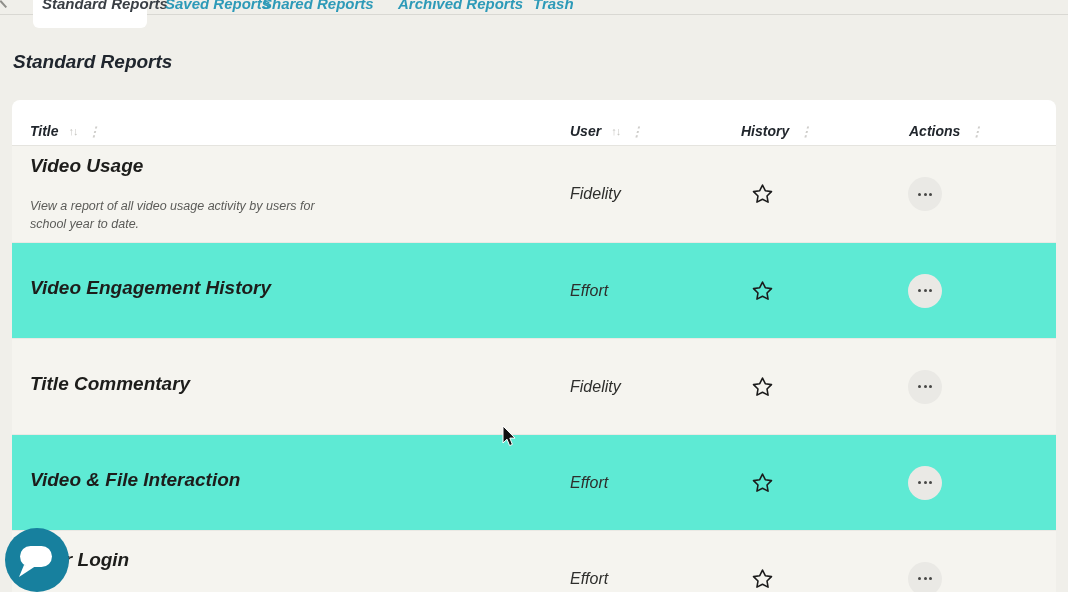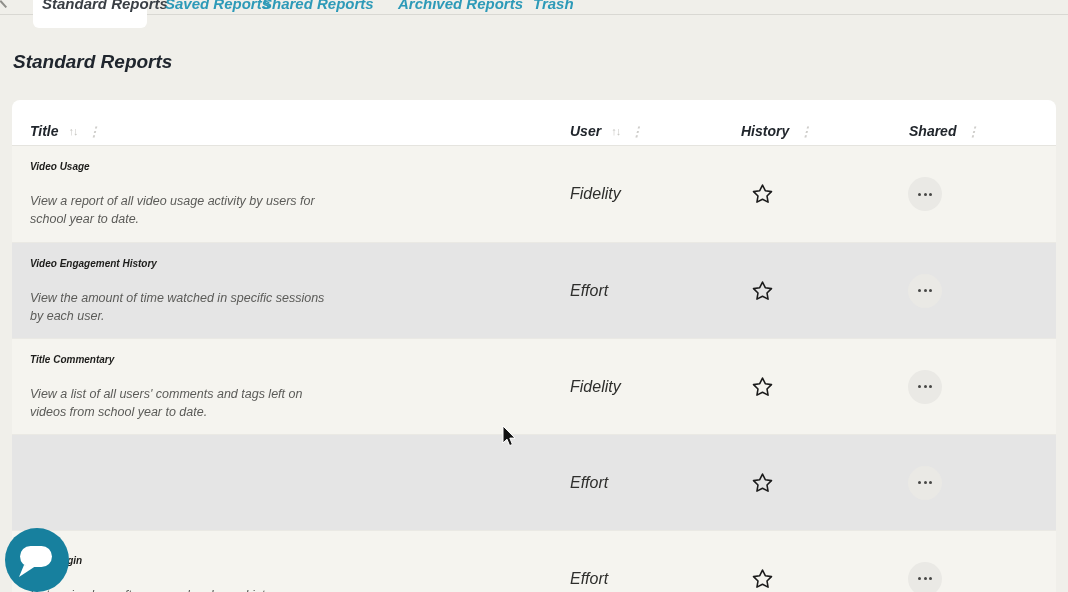--- a/index.html
+++ b/index.html
@@ -24,26 +24,26 @@
 
   
   .card { position: absolute; left: 12px; top: 100px; width: 1044px; background: #ffffff; border-radius: 8px 8px 0 0; }
 
   .thead { position: relative; height: 46px; border-bottom: 1px solid #e5e4df; }
   .th { position: absolute; top: 0; height: 62px; display: flex; align-items: center; gap: 10px; }
   .th-label { font-size: 14px; font-weight: 700; color: #21262c; }
   .sort-icon { font-size: 11px; color: #c6c5c0; letter-spacing: -1px; cursor: pointer; }
   .kebab-icon { font-size: 13px; font-weight: 700; color: #cfcecb; cursor: pointer; }
 
-  .row { position: relative; height: 96px; background: #e5e5e5; }
+  .row { position: relative; height: 96px; background: #5eead4; }
   .row + .row { border-top: 1px solid #eae9e4; }
   .row.zebra { background: #f5f4ef; }
 
   .cell-main { position: absolute; left: 18px; top: 50%; transform: translateY(-50%); }
-  .row-title { font-size: 10px; font-weight: 700; color: #1d1d1b; margin-bottom: 7px; cursor: pointer; }
+  .row-title { font-size: 19px; font-weight: 700; color: #1d1d1b; margin-bottom: 7px; cursor: pointer; }
   .row-desc { font-size: 12.5px; color: #5b5b58; line-height: 18px; max-width: 310px; margin-top: 20px; }
 
   .cell-type { position: absolute; left: 558px; top: 50%; transform: translateY(-50%); font-size: 16px; color: #2e2e2c; }
 
   .cell-fav { position: absolute; left: 740px; top: 50%; transform: translateY(-50%); background: none; border: none; cursor: pointer; line-height: 0; }
   .cell-fav svg { display: block; }
 
   .cell-actions { position: absolute; left: 896px; top: 50%; transform: translateY(-50%);
     width: 34px; height: 34px; border-radius: 50%; background: #eae9e5; border: none;
     display: flex; align-items: center; justify-content: center; gap: 2.5px; cursor: pointer; }
@@ -84,21 +84,21 @@
       <div class="th" style="left:558px">
         <span class="th-label">User</span>
         <span class="sort-icon">↑↓</span>
         <span class="kebab-icon">⋮</span>
       </div>
       <div class="th" style="left:729px">
         <span class="th-label">History</span>
         <span class="kebab-icon">⋮</span>
       </div>
       <div class="th" style="left:897px">
-        <span class="th-label">Shared</span>
+        <span class="th-label">Actions</span>
         <span class="kebab-icon">⋮</span>
       </div>
     </div>
 
     <div class="row zebra">
       <div class="cell-main">
         <div class="row-title">Video Usage</div>
         <div class="row-desc">View a report of all video usage activity by users for school year to date.</div>
       </div>
       <div class="cell-type">Fidelity</div>
@@ -110,55 +110,54 @@
       <button class="cell-actions">
           <span class="dot"></span>
           <span class="dot"></span>
           <span class="dot"></span>
         </button>
     </div>
 
     <div class="row">
       <div class="cell-main">
         <div class="row-title">Video Engagement History</div>
-        <div class="row-desc">View the amount of time watched in specific sessions by each user.</div>
       </div>
       <div class="cell-type">Effort</div>
       <button class="cell-fav">
         <svg width="21" height="21" viewBox="0 0 20 20">
             <polygon points="10,1.5 12.65,6.86 18.56,7.72 14.28,11.89 15.29,17.78 10,15 4.71,17.78 5.72,11.89 1.44,7.72 7.35,6.86" fill="none" stroke="#1c1c1c" stroke-width="1.5" stroke-linejoin="round"></polygon>
           </svg>
       </button>
       <button class="cell-actions">
           <span class="dot"></span>
           <span class="dot"></span>
           <span class="dot"></span>
         </button>
     </div>
 
     <div class="row zebra">
       <div class="cell-main">
         <div class="row-title">Title Commentary</div>
-        <div class="row-desc">View a list of all users' comments and tags left on videos from school year to date.</div>
       </div>
       <div class="cell-type">Fidelity</div>
       <button class="cell-fav">
         <svg width="21" height="21" viewBox="0 0 20 20">
             <polygon points="10,1.5 12.65,6.86 18.56,7.72 14.28,11.89 15.29,17.78 10,15 4.71,17.78 5.72,11.89 1.44,7.72 7.35,6.86" fill="none" stroke="#1c1c1c" stroke-width="1.5" stroke-linejoin="round"></polygon>
           </svg>
       </button>
       <button class="cell-actions">
           <span class="dot"></span>
           <span class="dot"></span>
           <span class="dot"></span>
         </button>
     </div>
 
     <div class="row">
       <div class="cell-main">
+        <div class="row-title">Video &amp; File Interaction</div>
       </div>
       <div class="cell-type">Effort</div>
       <button class="cell-fav">
         <svg width="21" height="21" viewBox="0 0 20 20">
             <polygon points="10,1.5 12.65,6.86 18.56,7.72 14.28,11.89 15.29,17.78 10,15 4.71,17.78 5.72,11.89 1.44,7.72 7.35,6.86" fill="none" stroke="#1c1c1c" stroke-width="1.5" stroke-linejoin="round"></polygon>
           </svg>
       </button>
       <button class="cell-actions">
           <span class="dot"></span>
           <span class="dot"></span>

